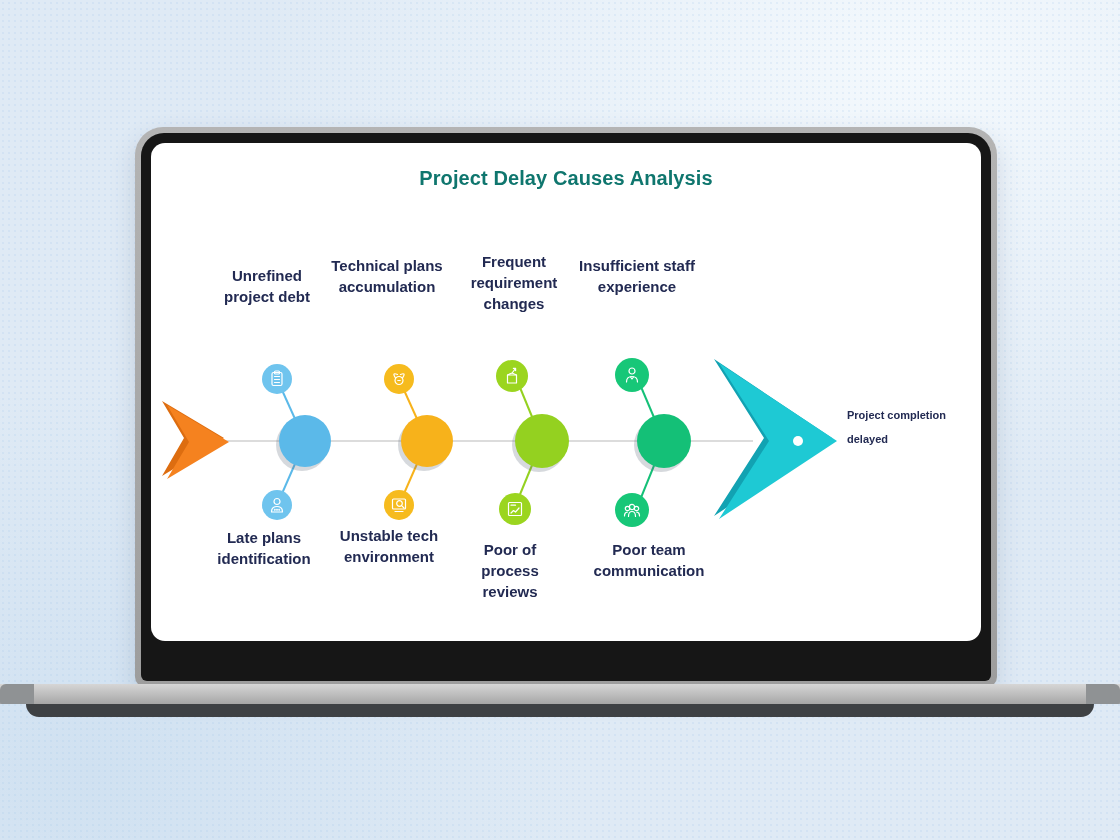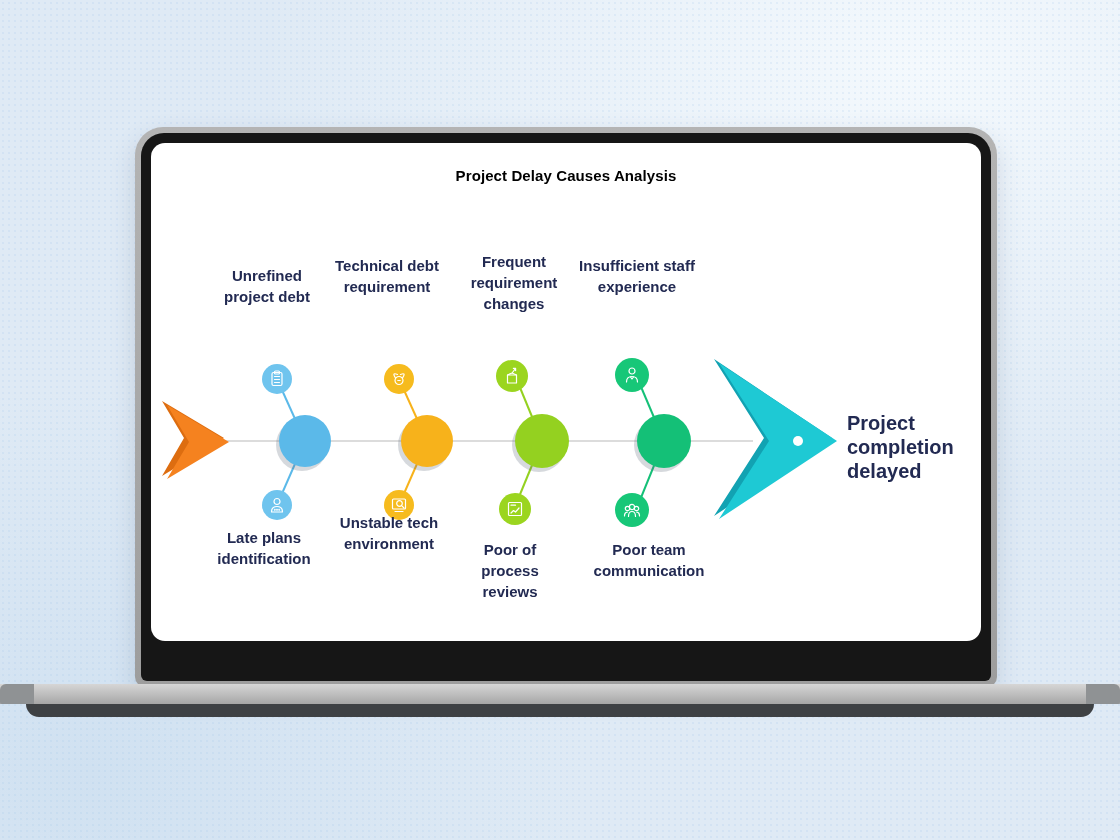--- a/index.html
+++ b/index.html
@@ -37,37 +37,37 @@
   }
   .base::before { left:0; border-radius:6px 0 0 2px; }
   .base::after  { right:0; border-radius:0 6px 2px 0; }
   .base-bottom {
     position:absolute; left:26px; top:704px; width:1068px; height:13px;
     background:#3e4144; border-radius:0 0 55px 55px;
   }
   .fishbone { position:absolute; left:0; top:0; width:830px; height:498px; }
   .title {
     position:absolute; top:24px; left:0; width:100%; text-align:center;
-    font-size:15px; font-weight:700; color:#000000; letter-spacing:0.1px;
+    font-size:20px; font-weight:700; color:#0f766e; letter-spacing:0.1px;
   }
   .cause-label {
     position:absolute; font-weight:700; font-size:15px; line-height:21px;
     color:#222a52; text-align:center;
   }
   .c1 { left:56px;  top:122px; width:120px; }
   .c2 { left:174px; top:112px; width:124px; }
   .c3 { left:296px; top:108px; width:134px; }
   .c4 { left:424px; top:112px; width:124px; }
   .c5 { left:43px;  top:384px; width:140px; }
-  .c6 { left:176px; top:369px; width:124px; }
+  .c6 { left:176px; top:382px; width:124px; }
   .c7 { left:312px; top:396px; width:94px;  }
   .c8 { left:428px; top:396px; width:140px; }
   .effect-label {
-    position:absolute; left:696px; top:268px; width:130px;
-    font-size:20px; line-height:24px; font-weight:700; color:#222a52; text-align:left;
+    position:absolute; left:696px; top:260px; width:130px;
+    font-size:11px; line-height:24px; font-weight:700; color:#222a52; text-align:left;
   }
 </style>
 </head>
 <body>
 
 <div class="stage">
 
   <div class="laptop">
     <div class="bezel">
       <div class="screen">
@@ -170,21 +170,21 @@
               <path d="M -7.5 6 Q -7.5 2.5 -4.8 2.2"></path>
               <path d="M 7.5 6 Q 7.5 2.5 4.8 2.2"></path>
               <path d="M -3.5 6.5 Q -3.5 1.5 0 1.5 Q 3.5 1.5 3.5 6.5"></path>
             </g>
           </g>
         </svg>
 
         <div class="title">Project Delay Causes Analysis</div>
 
         <div class="cause-label c1">Unrefined project debt</div>
-        <div class="cause-label c2">Technical debt requirement</div>
+        <div class="cause-label c2">Technical plans accumulation</div>
         <div class="cause-label c4">Insufficient staff experience</div>
         <div class="cause-label c3">Frequent requirement changes</div>
 
         <div class="cause-label c5">Late plans identification</div>
         <div class="cause-label c6">Unstable tech environment</div>
         <div class="cause-label c7">Poor of process reviews</div>
         <div class="cause-label c8">Poor team communication</div>
 
         <div class="effect-label">Project completion delayed</div>
 

